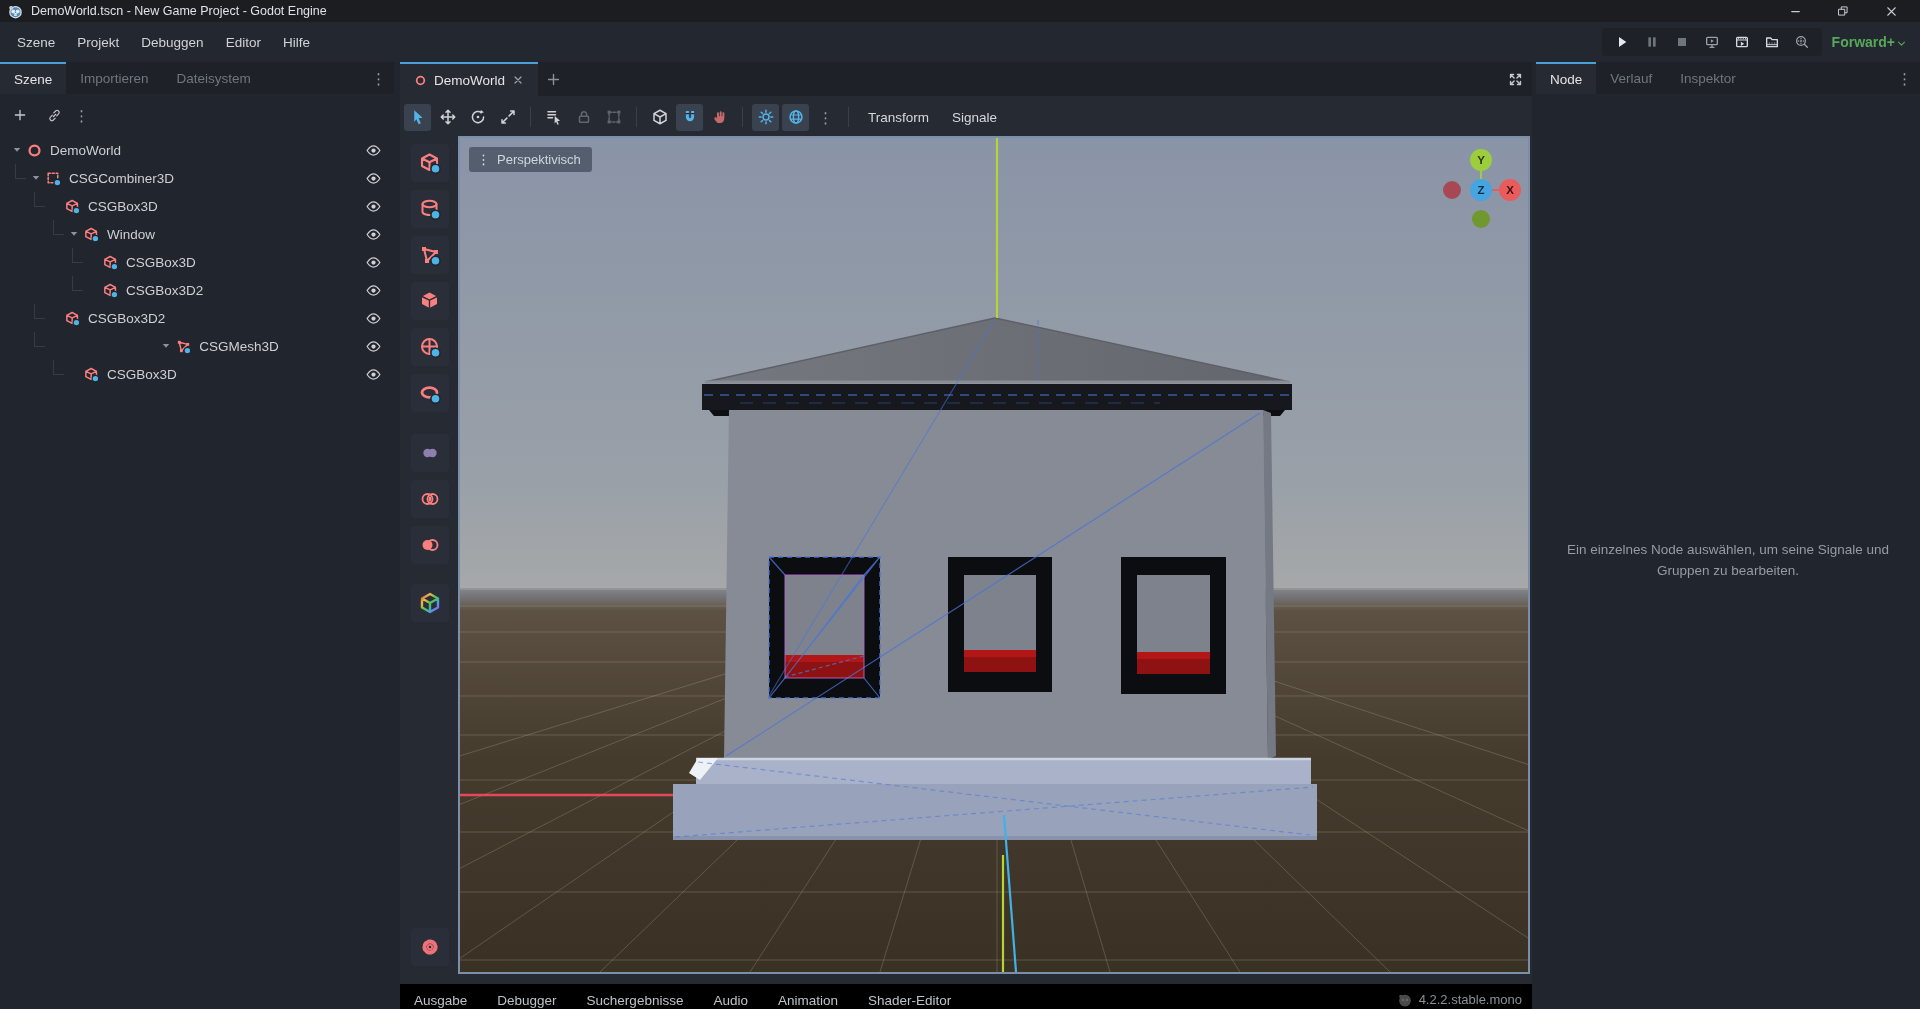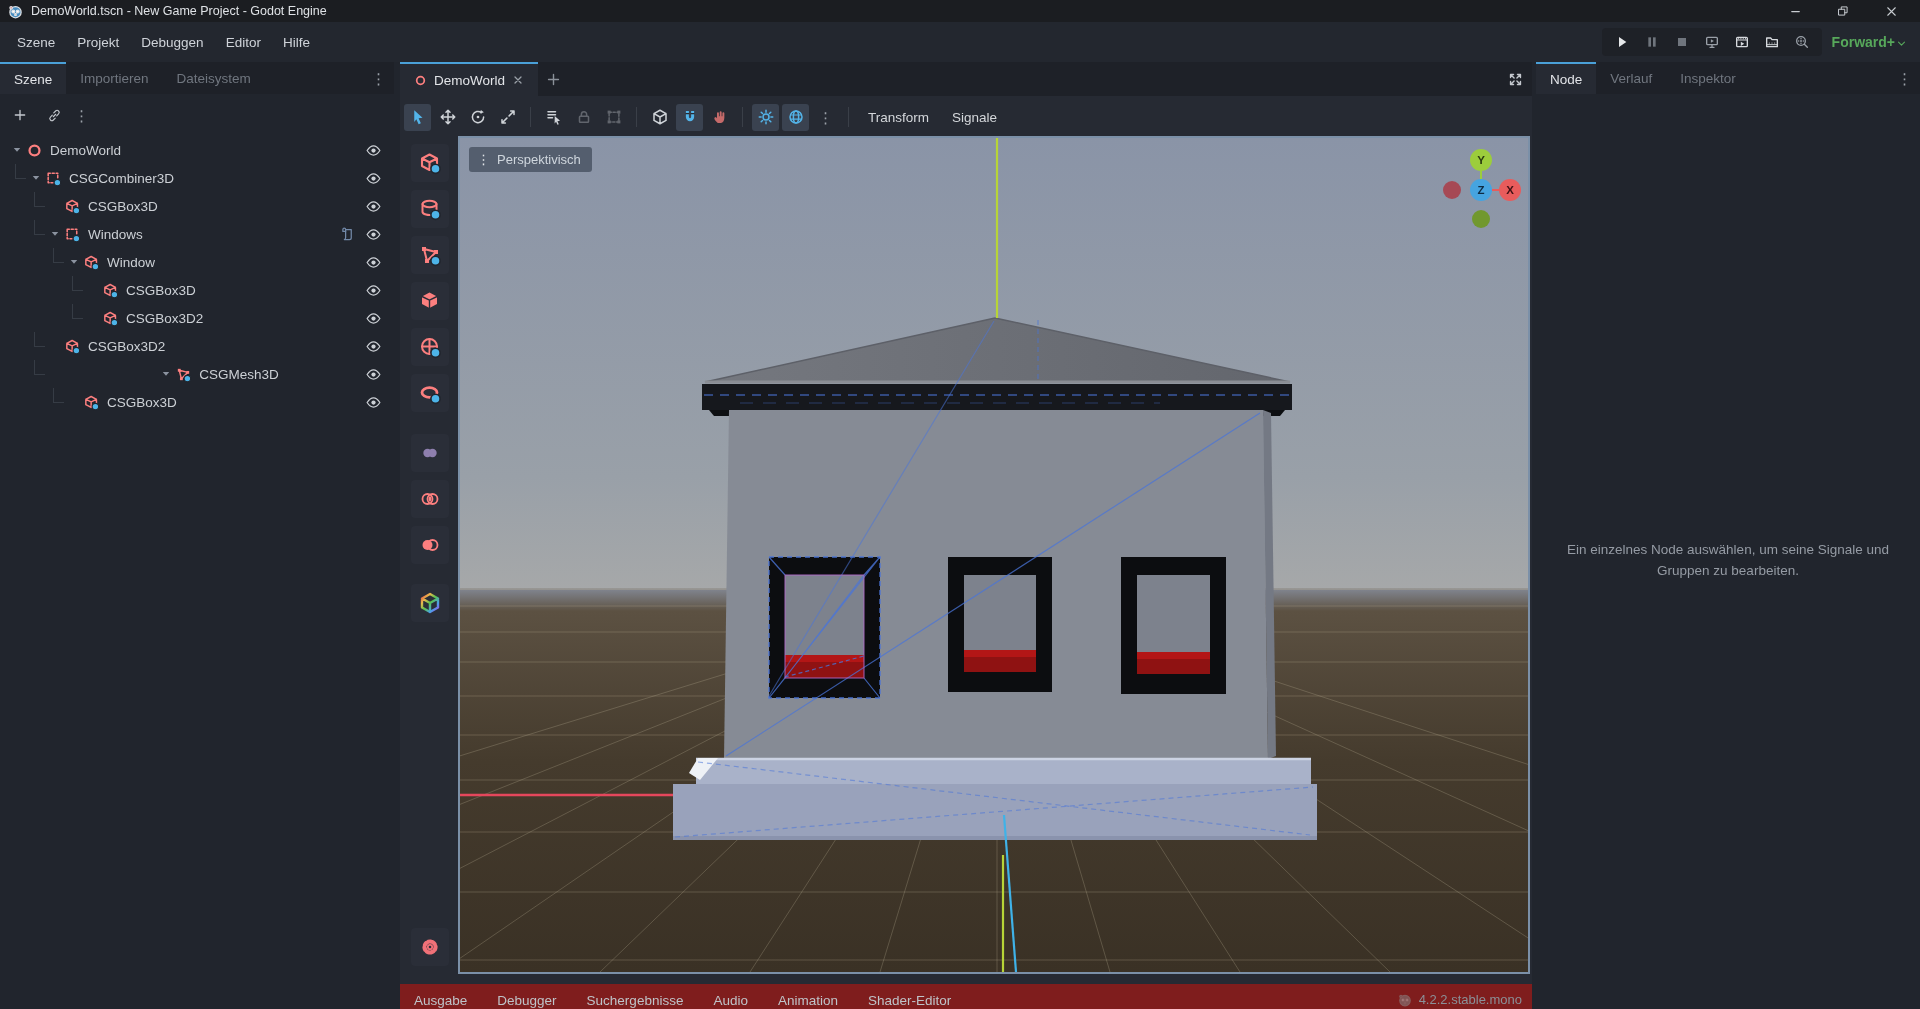--- a/index.html
+++ b/index.html
@@ -76,21 +76,21 @@
 
   
   #viewport{position:absolute;left:58px;top:74px;width:1068px;height:834px;border:2px solid #7b90a8;background:#8a94a7;}
   #vp-label{position:absolute;left:9px;top:9px;background:rgba(74,85,100,.85);border-radius:3px;color:#cfd6dd;font-size:13px;display:flex;align-items:center;gap:7px;padding:5px 11px 5px 8px;}
   #vp-label .dotsv{color:#e3e6ea;font-size:13px;}
   .giz{position:absolute;border-radius:50%;display:flex;align-items:center;justify-content:center;font-size:11.5px;font-weight:bold;}
   #gizmo-line-y{position:absolute;width:2px;background:#9ccd3c;}
   #gizmo-line-x{position:absolute;height:2px;background:#e85c5c;}
 
   
-  #bottom-bar{left:400px;top:984px;width:1132px;height:25px;background:#7f1d1d;overflow:hidden;}
+  #bottom-bar{left:400px;top:984px;width:1132px;height:25px;background:#000000;overflow:hidden;}
   #bottom-items{position:absolute;left:14px;top:9px;display:flex;gap:30px;color:#bfc3c8;font-size:13.5px;}
   #version-box{position:absolute;right:10px;top:8px;display:flex;align-items:center;gap:7px;color:#8b9097;font-size:13px;}
 
   
   #right-dock{left:1536px;top:62px;width:384px;height:947px;background:#21252d;}
   #node-empty{position:absolute;left:22px;top:478px;width:340px;text-align:center;color:#959ba4;font-size:13.5px;line-height:1.55;}
 </style>
 </head>
 <body>
 
@@ -462,38 +462,20 @@
         <svg class="ic nicon" width="17" height="17" style="color: rgb(252, 127, 127);">
           <use href="#i-csgbox"></use>
         </svg>
         <span class="rowlabel">CSGBox3D</span>
         <span class="right-icons">
           <svg class="ic eye" width="17" height="17">
             <use href="#i-eye"></use>
           </svg>
         </span>
       </div>
-      <div class="tree-row" style="padding-left: 44px;">
-        <span class="guide" style="left: 30px;"></span>
-        <svg class="ic chev" width="14" height="14">
-          <use href="#i-chev"></use>
-        </svg>
-        <svg class="ic nicon" width="17" height="17" style="color: rgb(252, 127, 127);">
-          <use href="#i-csgcombiner"></use>
-        </svg>
-        <span class="rowlabel">Windows</span>
-        <span class="right-icons">
-          <svg class="ic scriptbadge" width="15" height="15">
-            <use href="#i-scroll"></use>
-          </svg>
-          <svg class="ic eye" width="17" height="17">
-            <use href="#i-eye"></use>
-          </svg>
-        </span>
-      </div>
       <div class="tree-row" style="padding-left: 63px;">
         <span class="guide" style="left: 49px;"></span>
         <svg class="ic chev" width="14" height="14">
           <use href="#i-chev"></use>
         </svg>
         <svg class="ic nicon" width="17" height="17" style="color: rgb(252, 127, 127);">
           <use href="#i-csgbox"></use>
         </svg>
         <span class="rowlabel">Window</span>
         <span class="right-icons">

